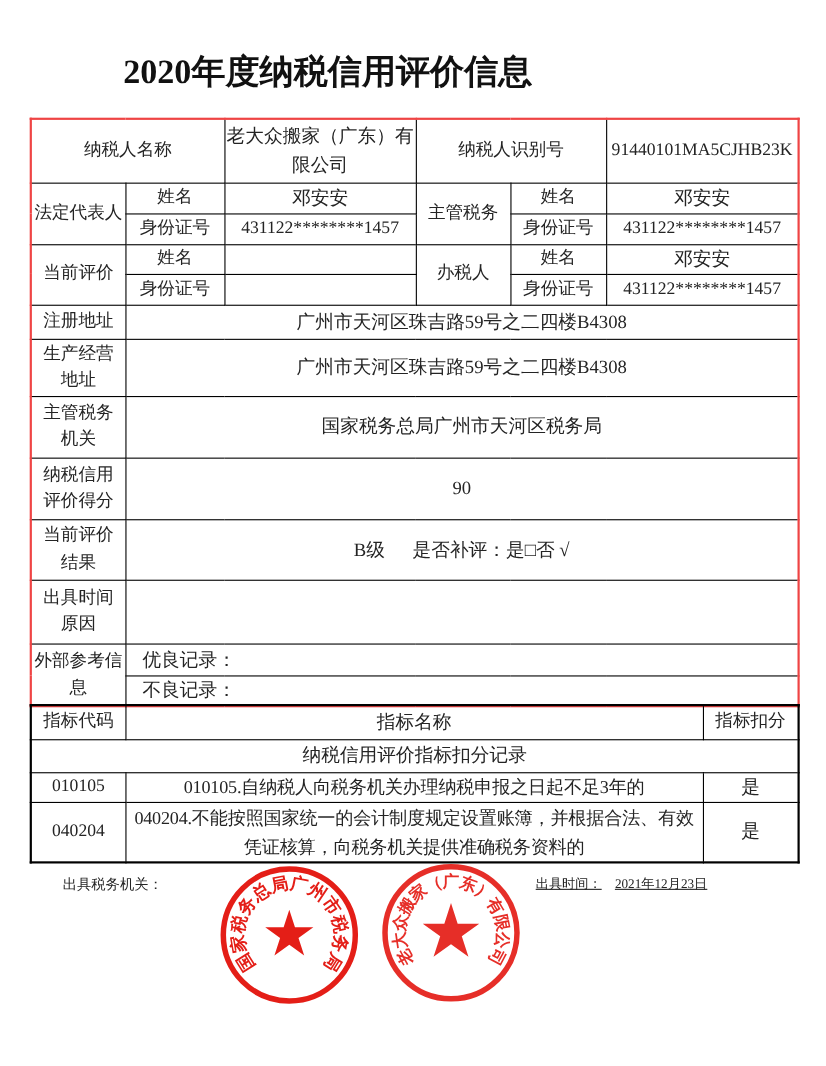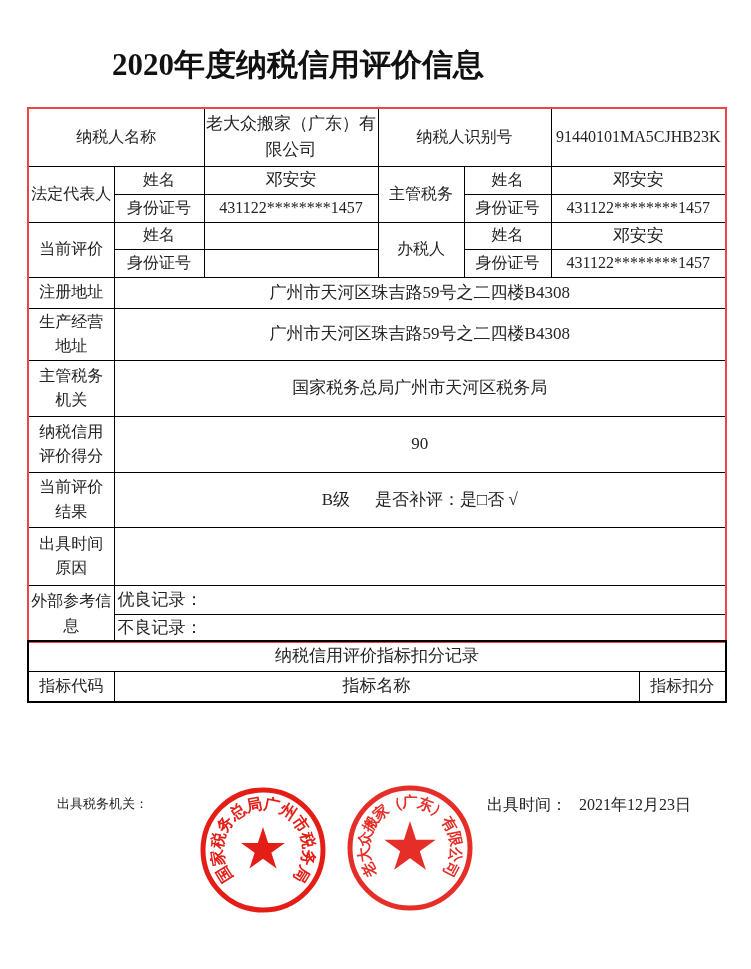--- a/index.html
+++ b/index.html
@@ -14,26 +14,26 @@
     text-align:center; font-size:31px; font-weight:700; color:#111;
   }
   table { position:absolute; left:27px; border-collapse:collapse; table-layout:fixed; }
   .t1 { top:107px; width:698px; border:2px solid #ef4444; }
   .t2 { top:640px; width:698px; border:2px solid #000; }
   td {
     border:1px solid #000; text-align:center; vertical-align:middle;
     font-size:17px; line-height:1.55; overflow:hidden; padding:0 1px;
   }
   .lbl { white-space:pre-line; font-size:16px; }
-  .leftcell { text-align:left; padding-left:3px; }
+  .leftcell { text-align:left; padding-left:15px; }
   .small { font-size:16px; }
   .name-cell { font-size:16.5px; letter-spacing:-0.2px; }
   .result-wrap { display:inline-flex; gap:25px; justify-content:flex-start; }
   .footer-issuer { position:absolute; top:795px; left:57px; font-size:13px; }
-  .footer-time { position:absolute; top:795px; left:487px; font-size:16px; }
+  .footer-time { position:absolute; top:795px; left:487px; font-size:12px;text-decoration:underline; }
   .footer-time .val { margin-left:12px; }
   .stamp { position:absolute; width:140px; height:140px; pointer-events:none; }
   .stamp svg { display:block; }
   #stamp-left { left:193px; top:780px; opacity:0.95; }
   #stamp-right { left:340px; top:778px; opacity:0.88; }
 </style>
 </head>
 <body>
 
 <div class="title">2020年度纳税信用评价信息</div>
@@ -127,27 +127,37 @@
 </tbody>
   </table>
 
 <table class="t2">
   <colgroup>
     <col style="width:86px">
       <col style="width:525px">
       <col style="width:87px">
   </colgroup>
   <tbody>
-      <tr style="height:30px">
-    <td colspan="3">纳税信用评价指标扣分记录</td>
-  </tr>
-  <tr style="height:31px">
+      <tr style="height:31px">
     <td class="lbl">指标代码</td>
     <td>指标名称</td>
     <td class="lbl">指标扣分</td>
+  </tr>
+  <tr style="height:30px">
+    <td colspan="3">纳税信用评价指标扣分记录</td>
+  </tr>
+  <tr style="height:27px">
+    <td class="small">010105</td>
+    <td class="name-cell">010105.自纳税人向税务机关办理纳税申报之日起不足3年的</td>
+    <td>是</td>
+  </tr>
+  <tr style="height:55px">
+    <td class="small">040204</td>
+    <td class="name-cell">040204.不能按照国家统一的会计制度规定设置账簿，并根据合法、有效凭证核算，向税务机关提供准确税务资料的</td>
+    <td>是</td>
   </tr>
 </tbody>
   </table>
 
 <div class="footer-issuer">出具税务机关：</div>
 <div class="footer-time">
   <span>出具时间：</span><span class="val">2021年12月23日</span>
 </div>
 
 <div id="stamp-left" class="stamp">

